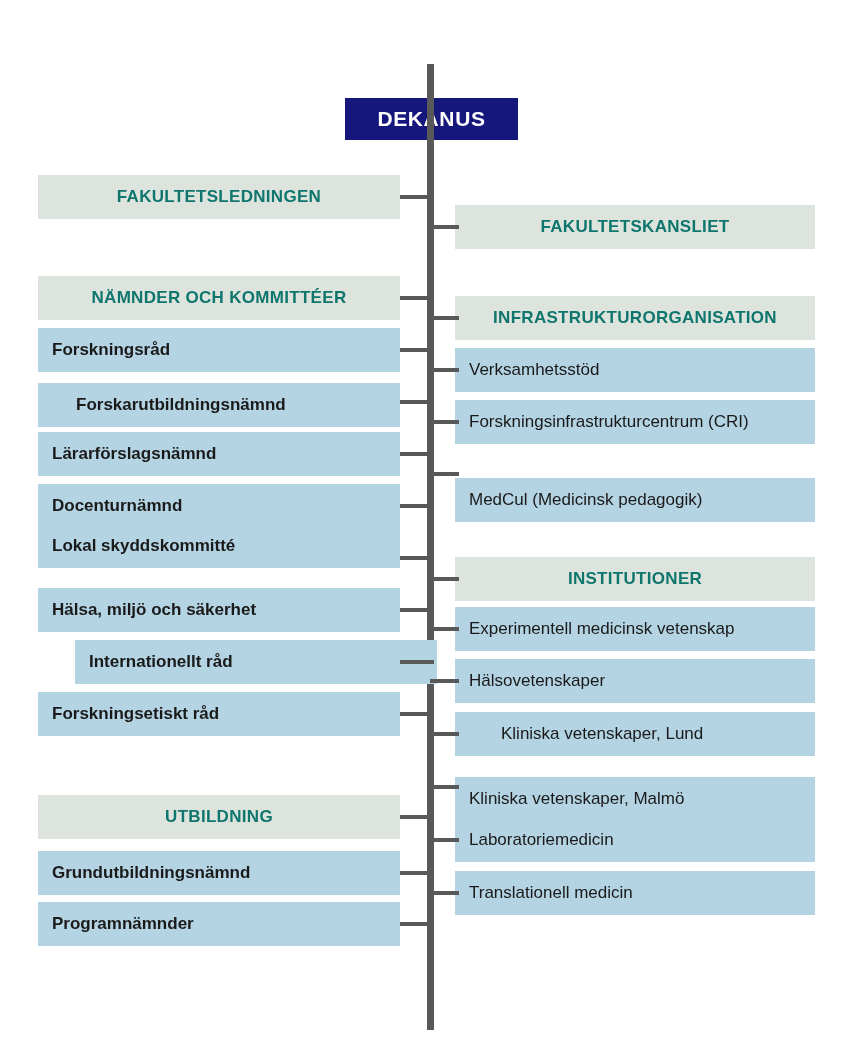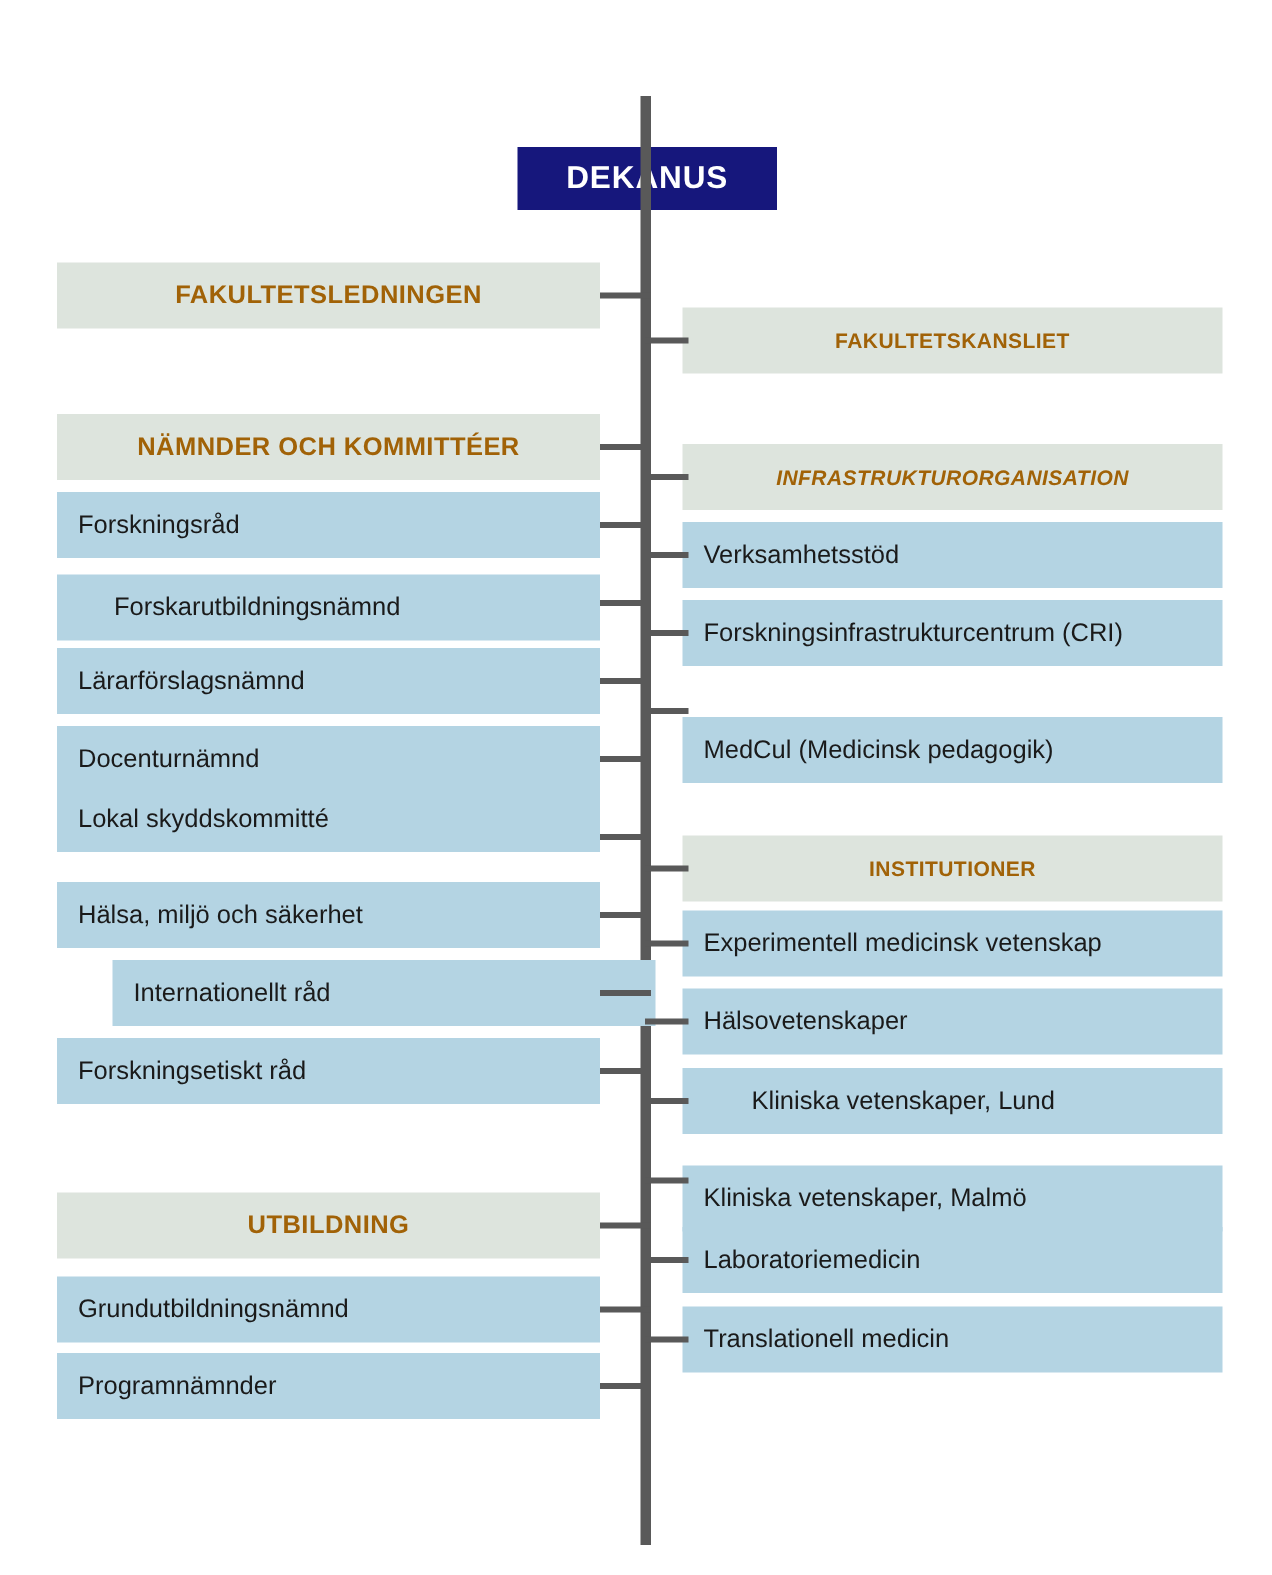--- a/index.html
+++ b/index.html
@@ -66,40 +66,40 @@
     position: absolute;
     box-sizing: border-box;
     display: flex;
     align-items: center;
   }
   .box.header {
     background: #dde4dd;
     justify-content: center;
     text-align: right;
     font-weight: bold;
-    color: #a16207;
+    color: #0f766e;
     letter-spacing: 0.3px;
   }
   .box.item {
     background: #b4d4e3;
     justify-content: flex-start;
     color: #1a1a1a;
   }
   .box.item .txt { padding-left: 14px; }
 
   
-  .col-left  { left: 38px;  width: 362px; }
+  .col-left  { left: 38px;  width: 362px; font-weight: bold; }
   
   .col-right { left: 455px; width: 360px; }
 
   .h-header { height: 44px; }
   .h-item   { height: 44px; }
 
   .fs-header-l { font-size: 17px; }
-  .fs-header-r { font-size: 14px; }
+  .fs-header-r { font-size: 17px; }
   .fs-item     { font-size: 17px; }
 </style>
 </head>
 <body>
 
 <div id="chart">
 
   <div class="navy navy-2">
     <span>DEKANUS</span>
   </div>
@@ -156,21 +156,21 @@
       </div>
       <div class="stub stub-left" style="top: 871px;"></div>
       <div class="box item col-left h-item fs-item" style="top: 902px;">
         <span class="txt">Programnämnder</span>
       </div>
       <div class="stub stub-left" style="top: 922px;"></div>
       <div class="box header col-right h-header fs-header-r" style="top: 205px;">
         <span class="txt">FAKULTETSKANSLIET</span>
       </div>
       <div class="stub stub-right" style="top: 225px;"></div>
-      <div class="box header col-right h-header fs-header-r" style="top: 296px; font-style: italic;">
+      <div class="box header col-right h-header fs-header-r" style="top: 296px;">
         <span class="txt">INFRASTRUKTURORGANISATION</span>
       </div>
       <div class="stub stub-right" style="top: 316px;"></div>
       <div class="box item col-right h-item fs-item" style="top: 348px;">
         <span class="txt">Verksamhetsstöd</span>
       </div>
       <div class="stub stub-right" style="top: 368px;"></div>
       <div class="box item col-right h-item fs-item" style="top: 400px;">
         <span class="txt">Forskningsinfrastrukturcentrum (CRI)</span>
       </div>

